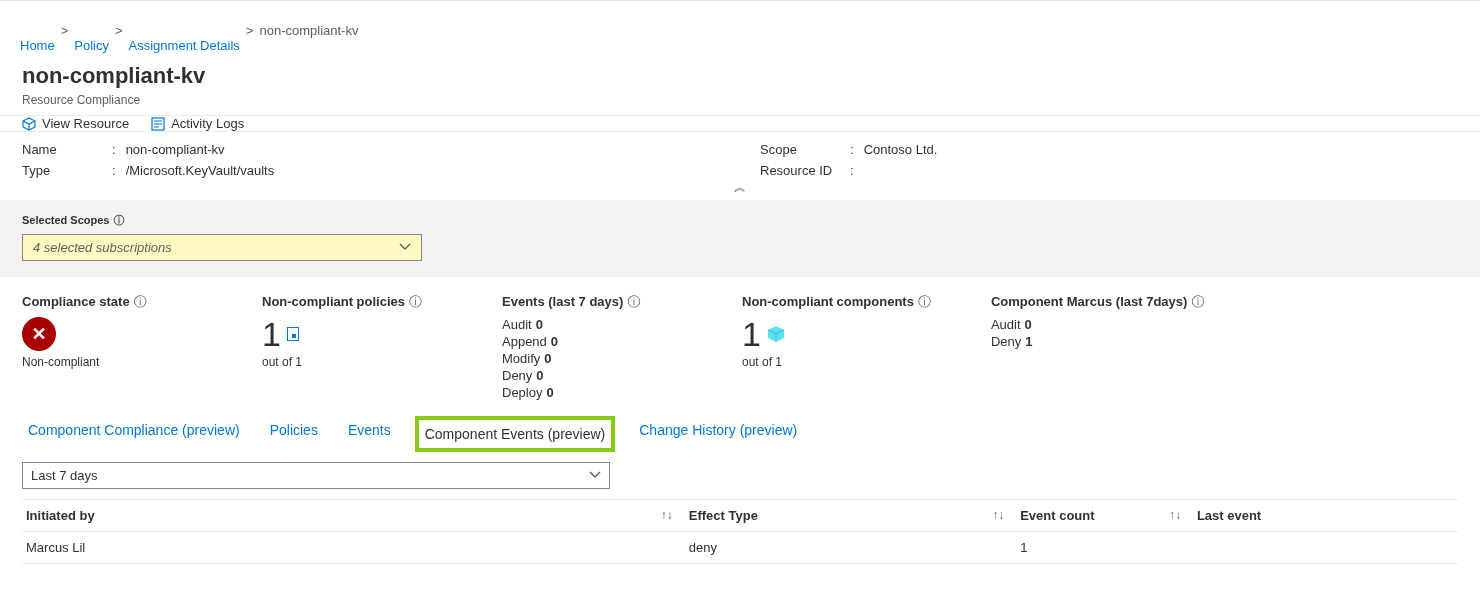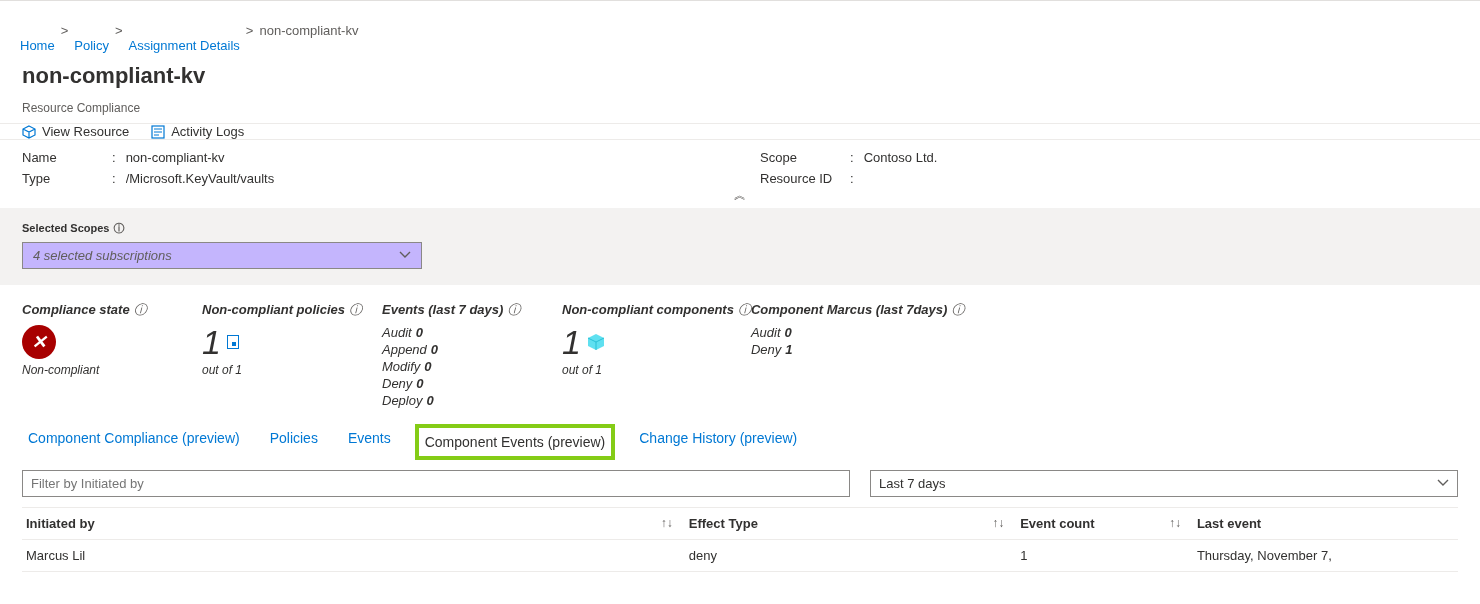--- a/index.html
+++ b/index.html
@@ -5,39 +5,39 @@
     * { box-sizing: border-box; margin: 0; padding: 0; }
     body { font-family: "Segoe UI", Tahoma, sans-serif; font-size: 13px; color: #323130; background: #fff; }
     a { color: #0078d4; text-decoration: none; margin-top: 31px; }
 
     .breadcrumb { padding: 6px 20px 6px 20px; display: flex; align-items: center; gap: 6px; font-size: 13px; border-top: 1px solid #e1dfdd;}
     .breadcrumb .sep { color: #605e5c; }
     .breadcrumb .current { color: #605e5c; }
 
     .title-block { padding: 4px 22px 8px 22px; }
     .title-block h1 { font-size: 22px; font-weight: 600; }
-    .title-block .sub { font-size: 12px; color: #605e5c; margin-top: 12px; }
+    .title-block .sub { font-size: 12px; color: #605e5c; margin-top: 4px; }
 
     .actionbar { border-top: 1px solid #edebe9; border-bottom: 1px solid #edebe9; padding: 0 22px; display: flex; gap: 22px; }
     .actionbar .cmd { display: inline-flex; align-items: center; gap: 6px; color: #323130; cursor: pointer; font-size: 13px;}
     .actionbar .cmd svg { flex: none; }
 
     .props { padding: 10px 22px 6px 22px; display: grid; grid-template-columns: 1fr 1fr; column-gap: 40px; position: relative; }
     .prop-row { display: flex; gap: 10px; margin-bottom: 6px; font-size: 13px; }
     .prop-row .label { width: 80px; color: #323130; }
     .prop-row .colon { color: #323130; }
     .prop-row .value { color: #323130; white-space: nowrap; overflow: hidden; text-overflow: ellipsis; }
     .collapse-caret { position: absolute; left: 50%; bottom: -6px; transform: translateX(-50%); color: #605e5c; font-size: 12px; cursor: pointer; }
 
     .scope-panel { background: #f3f2f1; padding: 12px 22px 16px 22px; margin-top: 10px; }
     .scope-panel .scope-title { font-size: 11px; font-weight: 600; display: inline-flex; align-items: center; gap: 4px;}
     .scope-panel .scope-title .info { color: #605e5c; }
-    .scope-dd { margin-top: 6px; width: 400px; border: 1px solid #8a8886; background: #c4b5fd; padding: 5px 10px; display: flex; align-items: center; justify-content: space-between; font-style: italic; color: #605e5c; font-size: 13px; cursor: pointer; }
-
-    .stats { display: flex; padding: 16px 22px 8px 22px; flex-wrap: wrap; font-style: italic;}
+    .scope-dd { margin-top: 6px; width: 400px; border: 1px solid #8a8886; background: #fef9c3; padding: 5px 10px; display: flex; align-items: center; justify-content: space-between; font-style: italic; color: #605e5c; font-size: 13px; cursor: pointer; }
+
+    .stats { display: flex; gap: 60px; padding: 16px 22px 8px 22px; flex-wrap: wrap;}
     .stat { min-width: 180px; }
     .stat .hdr { font-size: 13px; font-weight: 600; display: inline-flex; align-items: center; gap: 4px;}
     .stat .hdr .info { color: #605e5c; font-weight: 400;}
     .stat .big { font-size: 34px; font-weight: 300; line-height: 1; margin-top: 6px; display: flex; align-items: center; gap: 6px;}
     .stat .sub { font-size: 12px; color: #323130; margin-top: 4px;}
     .stat .list { margin-top: 6px; font-size: 13px; }
     .stat .list .row { margin-bottom: 2px; }
     .stat .list .row .v { font-weight: 600; margin-left: 4px;}
 
     .badge-x { width: 34px; height: 34px; border-radius: 50%; background: #a80000; display: flex; align-items: center; justify-content: center; margin-top: 6px;}
@@ -208,21 +208,20 @@
 
 <div class="tabs">
   <div class="tab">Component Compliance (preview)</div>
   <div class="tab">Policies</div>
   <div class="tab">Events</div>
   <div class="tab active">Component Events (preview)</div>
   <div class="tab">Change History (preview)</div>
 </div>
 
 <div class="filter-row">
-  <input type="text" placeholder="Filter by Initiated by" style="">
   <div class="dd">
     <span>Last 7 days</span>
     <svg width="12" height="8" viewBox="0 0 12 8">
         <path d="M1 1 L6 6 L11 1" fill="none" stroke="#605e5c" stroke-width="1.4"></path>
       </svg>
   </div>
 </div>
 
 <div class="table">
   <div class="thead">
@@ -239,15 +238,14 @@
         <span class="sort">↑↓</span>
       </div>
     <div class="th">
         <span>Last event</span>
       </div>
   </div>
   <div class="trow">
     <div class="td">Marcus Lil</div>
     <div class="td">deny</div>
     <div class="td">1</div>
-    <div class="td">Thursday, November 7, </div>
   </div>
 </div>
 
 </body></html>

